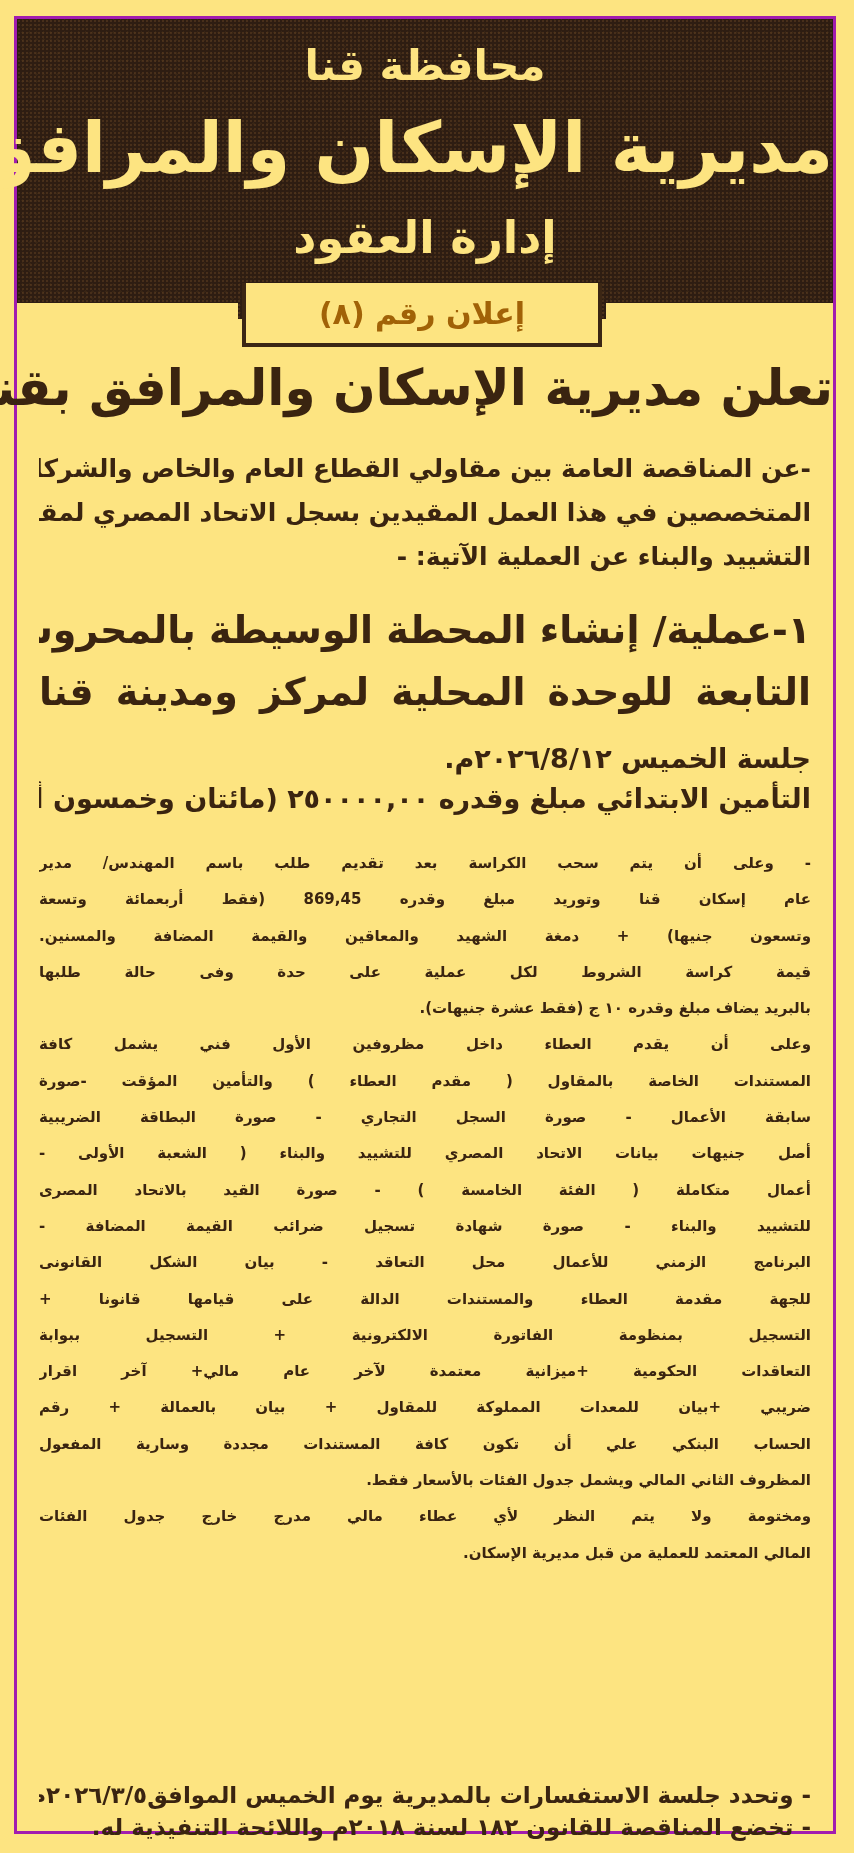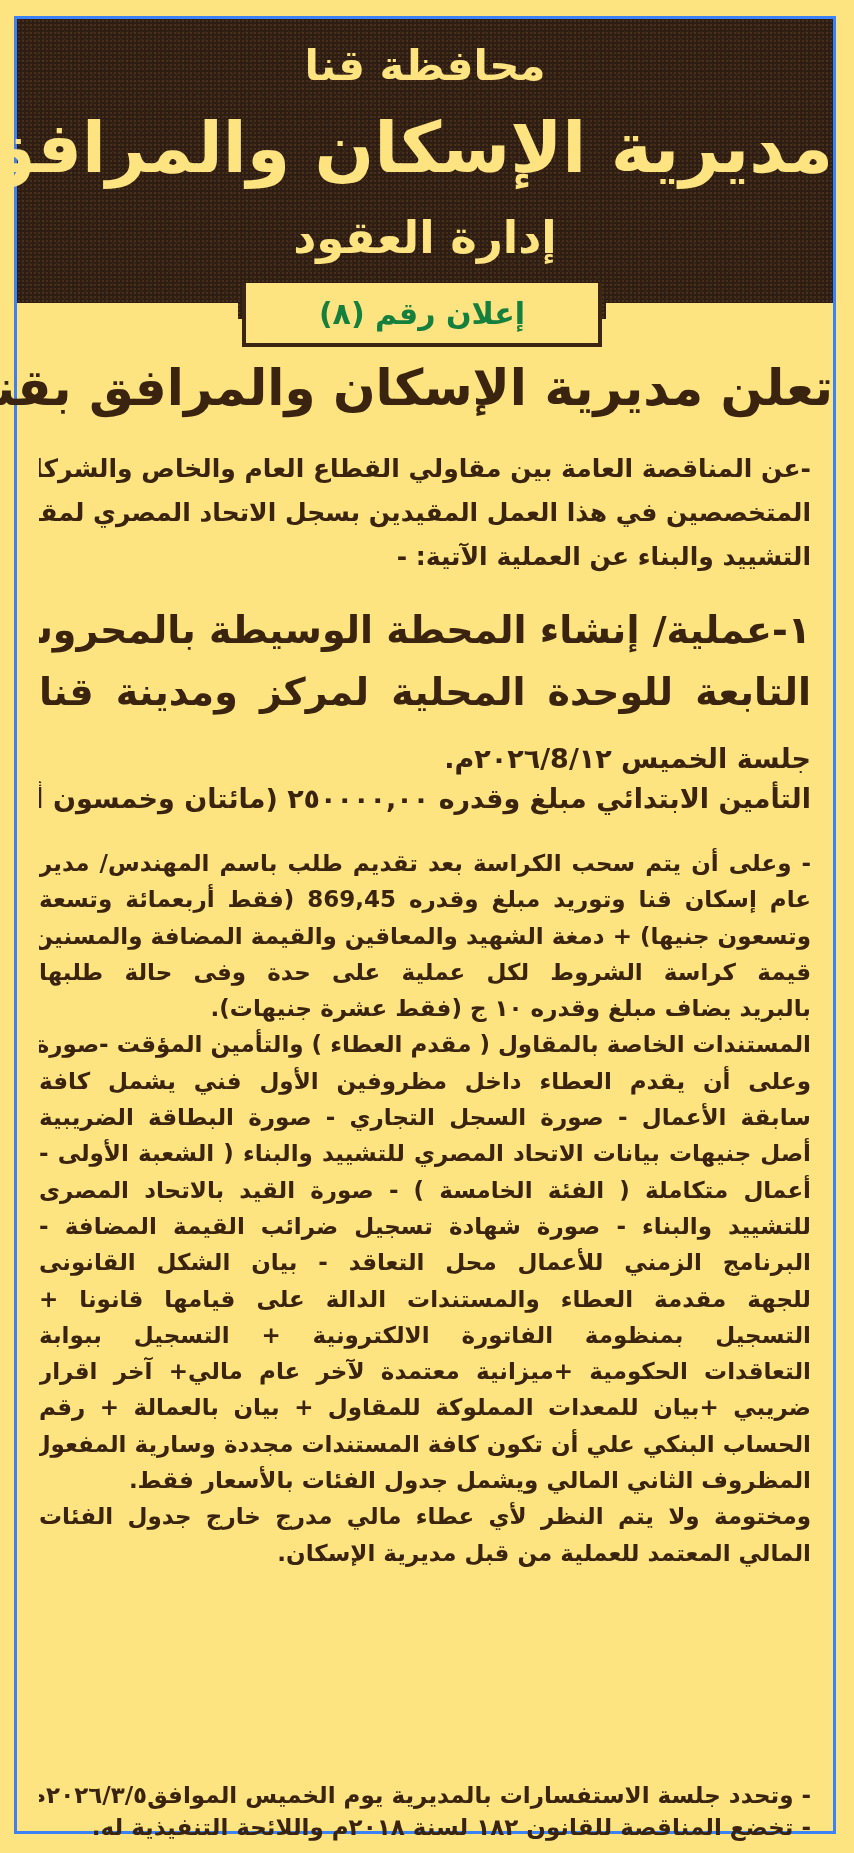--- a/index.html
+++ b/index.html
@@ -14,21 +14,21 @@
       overflow: hidden;
       font-family: "DejaVu Sans", "Liberation Sans", sans-serif;
       color: #3a2410;
     }
     .ad-frame {
       position: absolute;
       left: 14px;
       top: 16px;
       width: 822px;
       height: 1818px;
-      border: 3px solid #3b82f6;
+      border: 3px solid #a21caf;
       box-sizing: border-box;
     }
     .header-block {
       position: absolute;
       left: 0;
       top: 0;
       width: 816px;
       height: 300px;
       background: #2e1d12;
       background-image:
@@ -70,21 +70,21 @@
       border: 4px solid #3b2614;
       border-top: none;
       box-sizing: border-box;
       display: flex;
       align-items: center;
       justify-content: center;
     }
     .notch-text {
       font-size: 30px;
       font-weight: bold;
-      color: #15803d;
+      color: #a16207;
     }
     .band-left, .band-right {
       position: absolute;
       top: 284px;
       height: 16px;
       background: #fde481;
     }
     .band-left { left: 0; width: 221px; }
     .band-right { left: 589px; width: 227px; }
 
@@ -134,21 +134,21 @@
       font-size: 27px;
       line-height: 40px;
     }
     .insurance {
       top: 760px;
       font-size: 27px;
       line-height: 40px;
     }
     .conditions {
       top: 826px;
-      font-size: 23px;
+      font-size: 15px;
       line-height: 36.3px;
     }
     .inquiry {
       top: 1760px;
       font-size: 23px;
       line-height: 32px;
     }
   </style>
 </head>
 <body>
@@ -188,22 +188,22 @@
   <div class="para insurance">
     <span class="line">التأمين الابتدائي مبلغ وقدره ٢٥٠٠٠٠,٠٠ (مائتان وخمسون ألف جنيه)</span>
   </div>
 
   <div class="para conditions">
     <span class="line">- وعلى أن يتم سحب الكراسة بعد تقديم طلب باسم المهندس/ مدير</span>
     <span class="line">عام إسكان قنا وتوريد مبلغ وقدره 869,45 (فقط أربعمائة وتسعة</span>
     <span class="line">وتسعون جنيها) + دمغة الشهيد والمعاقين والقيمة المضافة والمسنين.</span>
     <span class="line">قيمة كراسة الشروط لكل عملية على حدة وفى حالة طلبها</span>
     <span class="line last">بالبريد يضاف مبلغ وقدره ١٠ ج (فقط عشرة جنيهات).</span>
+    <span class="line">وعلى أن يقدم العطاء داخل مظروفين الأول فني يشمل كافة</span>
     <span class="line">المستندات الخاصة بالمقاول ( مقدم العطاء ) والتأمين المؤقت -صورة</span>
-    <span class="line">وعلى أن يقدم العطاء داخل مظروفين الأول فني يشمل كافة</span>
     <span class="line">سابقة الأعمال - صورة السجل التجاري - صورة البطاقة الضريبية</span>
     <span class="line">أصل جنيهات بيانات الاتحاد المصري للتشييد والبناء ( الشعبة الأولى -</span>
     <span class="line">أعمال متكاملة ( الفئة الخامسة ) - صورة القيد بالاتحاد المصرى</span>
     <span class="line">للتشييد والبناء - صورة شهادة تسجيل ضرائب القيمة المضافة -</span>
     <span class="line">البرنامج الزمني للأعمال محل التعاقد - بيان الشكل القانونى</span>
     <span class="line">للجهة مقدمة العطاء والمستندات الدالة على قيامها قانونا +</span>
     <span class="line">التسجيل بمنظومة الفاتورة الالكترونية + التسجيل ببوابة</span>
     <span class="line">التعاقدات الحكومية +ميزانية معتمدة لآخر عام مالي+ آخر اقرار</span>
     <span class="line">ضريبي +بيان للمعدات المملوكة للمقاول + بيان بالعمالة + رقم</span>
     <span class="line">الحساب البنكي علي أن تكون كافة المستندات مجددة وسارية المفعول</span>

